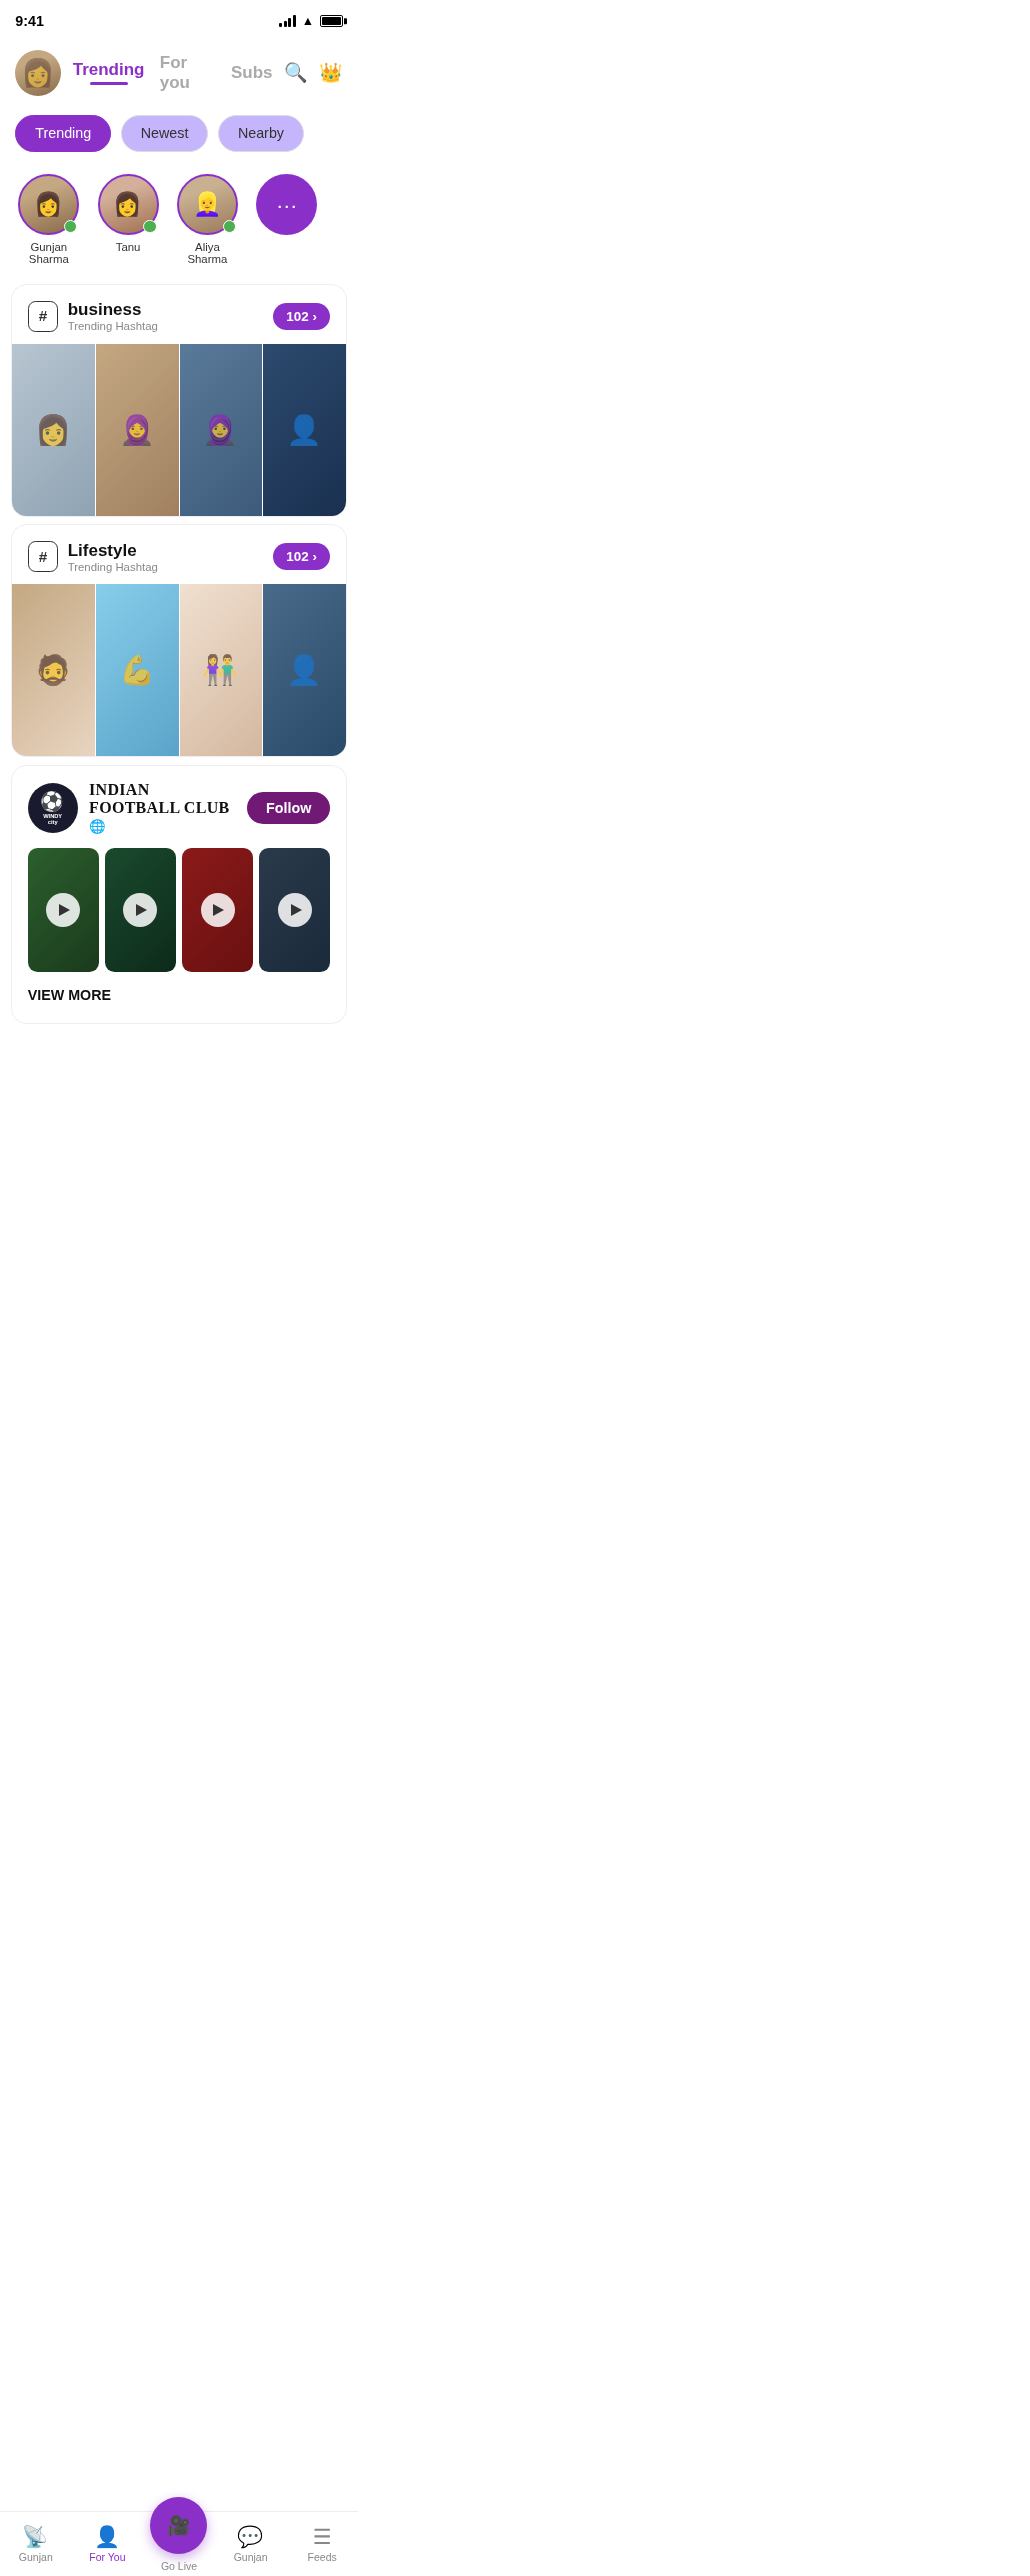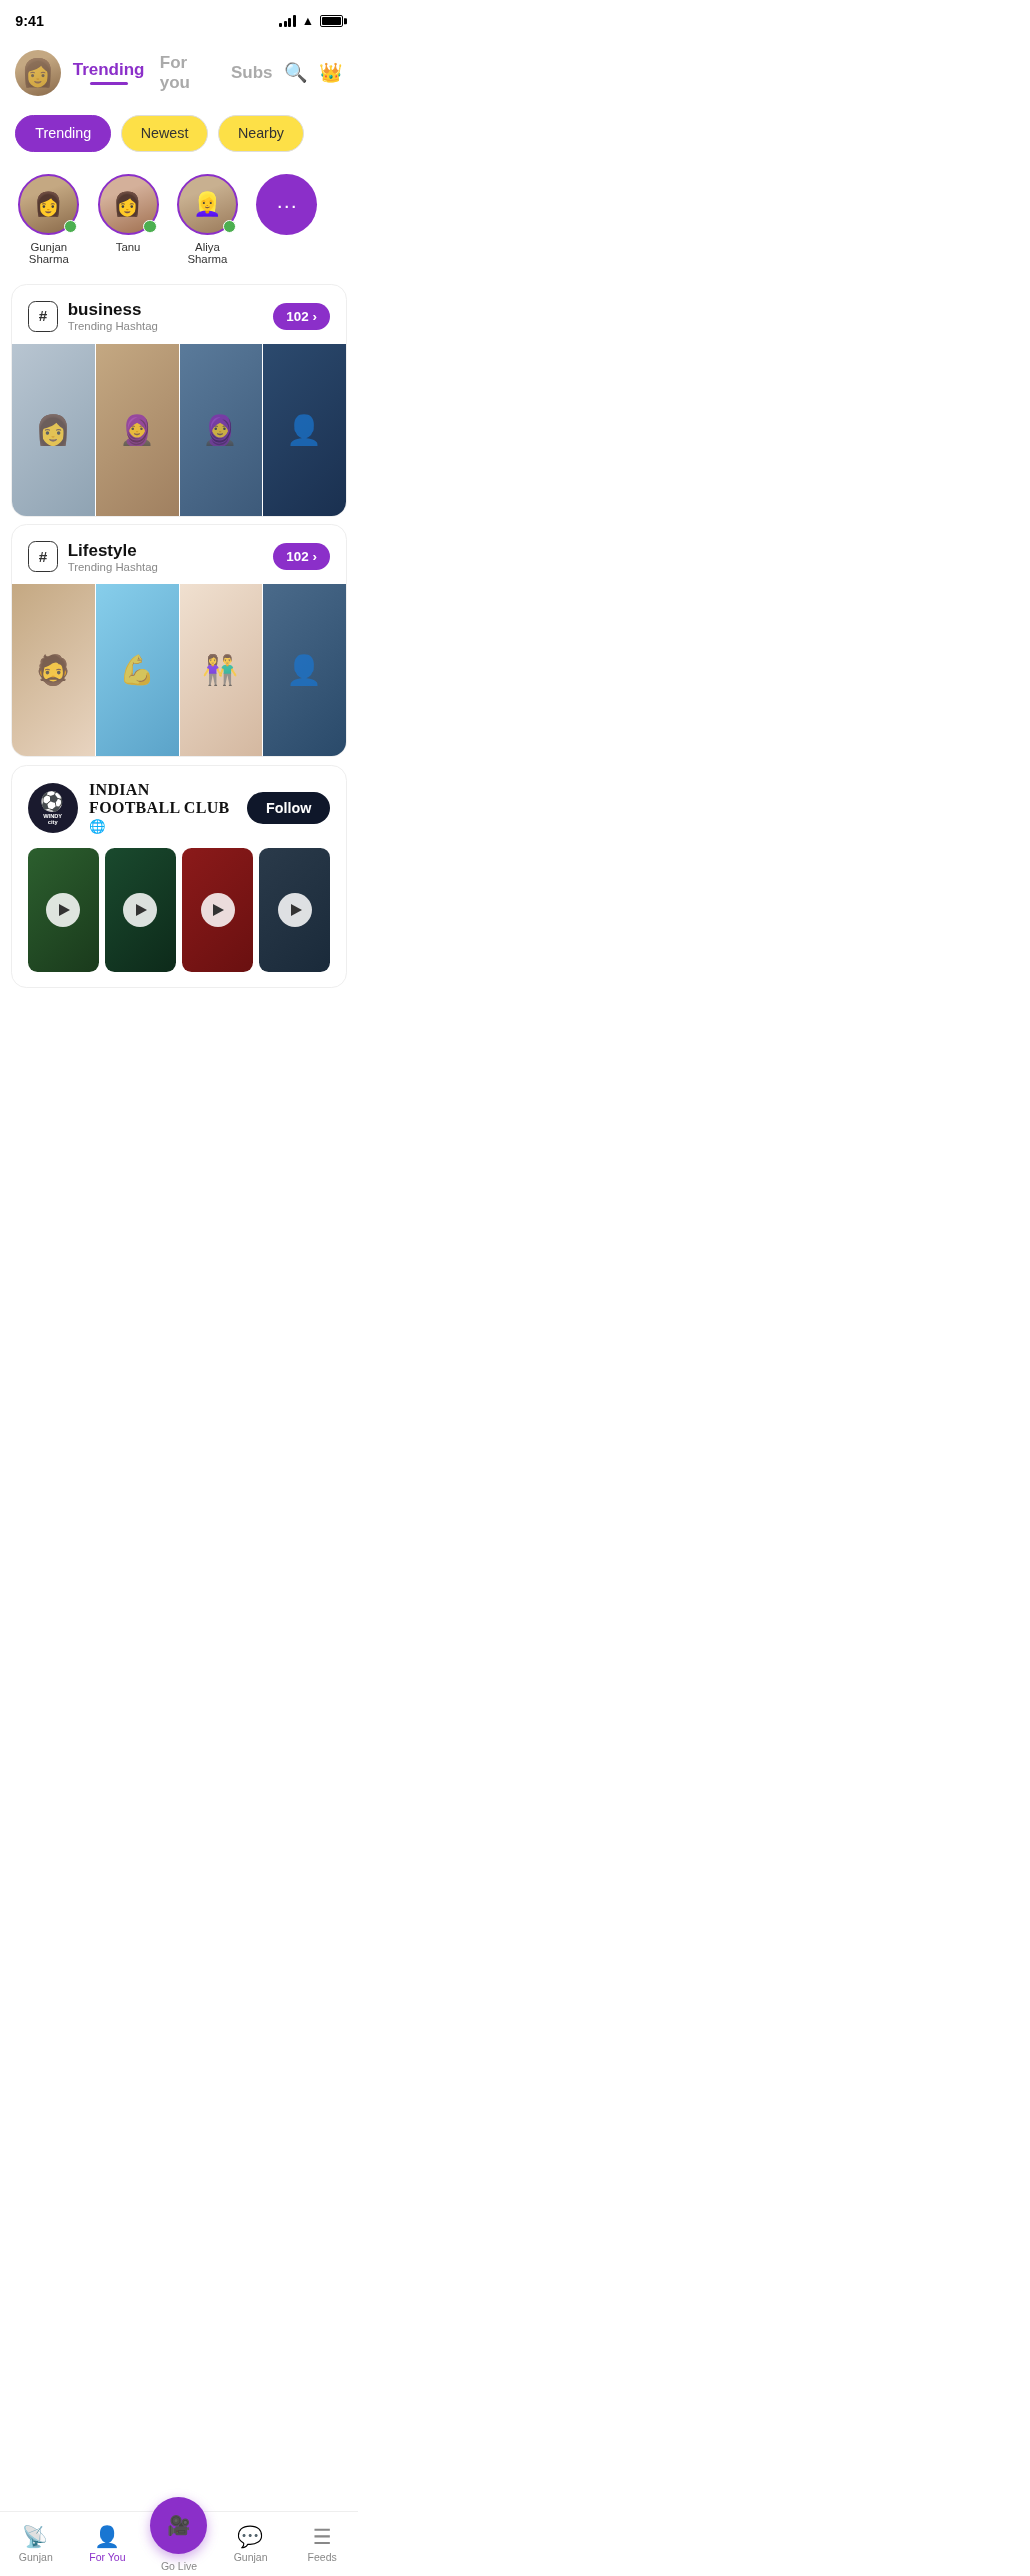--- a/index.html
+++ b/index.html
@@ -145,21 +145,21 @@
     }
     .filter-row::-webkit-scrollbar { display: none; }
     .pill {
       padding: 9.5px 19px;
       border-radius: 24px;
       font-size: 14.3px;
       font-weight: 500;
       cursor: pointer;
       white-space: nowrap;
       border: 1.4px solid #ddd;
-      background: #fde047;
+      background: #c4b5fd;
       color: #333;
     }
     .pill.active {
       background: #8B2FC9;
       color: #fff;
       border-color: #8B2FC9;
     }
 
     
     .stories-row {
@@ -351,21 +351,21 @@
       font-weight: 800;
       color: #111;
       letter-spacing: 0.3px;
     }
     .club-type {
       font-size: 13.4px;
       color: #555;
       margin-top: 1.9px;
     }
     .follow-btn {
-      background: #0f172a;
+      background: #701a75;
       color: #fff;
       border: none;
       border-radius: 19px;
       padding: 8px 19px;
       font-size: 14.3px;
       font-weight: 600;
       cursor: pointer;
     }
     .club-videos {
       display: flex;
@@ -666,20 +666,23 @@
       <div class="play-btn">
         <div class="play-triangle"></div>
       </div>
     </div>
     <div class="club-video-thumb cv4">
       <div class="play-btn">
         <div class="play-triangle"></div>
       </div>
     </div>
   </div>
+  <div class="view-more-row">
+    <span class="view-more-text">VIEW MORE</span>
+  </div>
 </div>
 
 <div class="mb-spacer"></div>
 
 <div class="bottom-nav">
   <div class="nav-item">
     <span class="nav-icon">📡</span>
     <span class="nav-label">Gunjan</span>
   </div>
   <div class="nav-item active">

